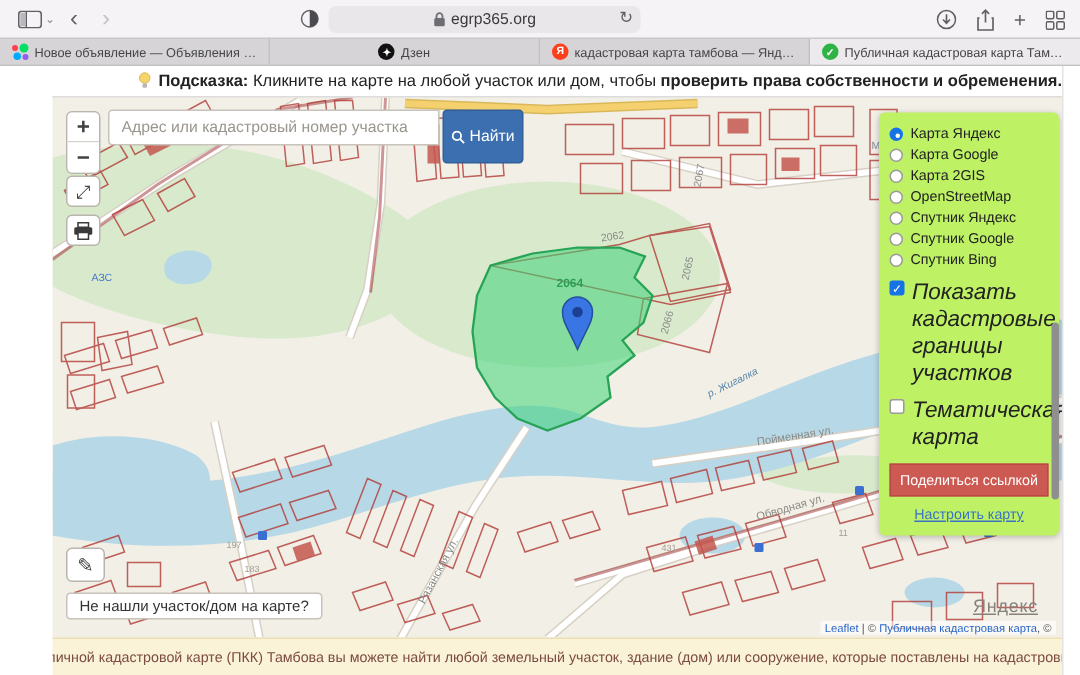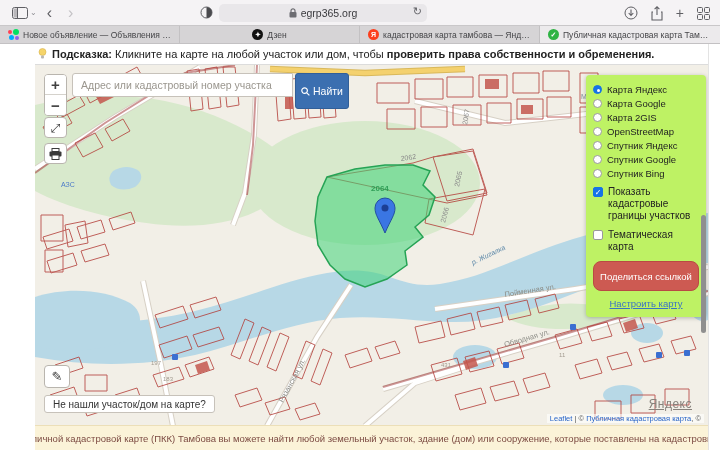--- a/index.html
+++ b/index.html
@@ -26,21 +26,21 @@
   .tab.active { background:#eceaec; }
   .tab-label { font-size:8.5px; color:#454548; white-space:nowrap; overflow:hidden; text-overflow:ellipsis; }
   .favicon { width:11px; height:11px; border-radius:50%; flex:0 0 auto; display:flex; align-items:center; justify-content:center; font-size:7px; font-weight:bold; color:#fff; }
   .fav-avito { background:transparent; position:relative; border-radius:0; }
   .fav-avito i { position:absolute; border-radius:50%; }
   .fav-dzen { background:#111; }
   .fav-yandex { background:#fc3f1d; }
   .fav-check { background:#2fb344; }
 
   
-  .hintbar { position:absolute; left:35px; top:44px; width:673px; height:20px; background:#fff; display:flex; align-items:center; gap:5px; padding-left:3px; font-size:11px; color:#222; }
+  .hintbar { position:absolute; left:35px; top:44px; width:673px; height:20px; background:#fff; display:flex; align-items:center; gap:5px; padding-left:3px; font-size:11px; color:#222;justify-content:flex-end; }
   .hintbar b { font-weight:bold; }
 
   .mapwrap { position:absolute; left:35px; top:64px; width:673px; height:361px; border-top:1px solid #dcdcdc; overflow:hidden; background:#f2efe7; }
   .mapsvg { position:absolute; left:0; top:0; }
 
   
   .zoomctl { position:absolute; left:9px; top:9px; width:23px; background:#fff; border:1px solid #b9b5ae; border-radius:4px; overflow:hidden; }
   .zbtn { width:100%; height:20px; display:flex; align-items:center; justify-content:center; font-size:15px; font-weight:bold; color:#404040; background:#fff; border:none; }
   .zbtn:first-child { border-bottom:1px solid #d5d2cc; }
   .mapbtn { position:absolute; left:9px; width:23px; height:21px; background:#fff; border:1px solid #b9b5ae; border-radius:4px; display:flex; align-items:center; justify-content:center; font-size:12px; color:#3a3a3a; padding:0; }
@@ -54,22 +54,22 @@
 
   .layers-panel { position:absolute; right:2px; top:10px; width:120px; background:#bef264; border-radius:4px; box-shadow:0 1px 4px rgba(0,0,0,.25); padding:9px 7px 8px 7px; }
   .radio-row { display:flex; align-items:center; gap:5px; margin-bottom:3px; }
   .radio { width:9px; height:9px; border:1px solid #9a9a9a; border-radius:50%; background:#fff; flex:0 0 auto; position:relative; }
   .radio.sel { background:#1673e6; border-color:#1673e6; }
   .radio.sel::after { content:""; position:absolute; left:3px; top:3px; width:3px; height:3px; background:#fff; border-radius:50%; }
   .radio-label { font-size:9.5px; color:#222; }
   .chk-row { display:flex; align-items:flex-start; gap:5px; margin-top:7px; }
   .chk { width:10px; height:10px; border:1px solid #9a9a9a; border-radius:2px; background:#fff; flex:0 0 auto; margin-top:1px; display:flex; align-items:center; justify-content:center; font-size:8px; color:#fff; }
   .chk.on { background:#1673e6; border-color:#1673e6; }
-  .chk-label { font-size:10px; color:#222; line-height:1.2; }
-  .share-btn { margin-top:8px; width:100%; height:30px; background:#cd5a52; border:1px solid #b94a44; border-radius:8px; color:#fff; font-size:9.5px; font-family:"Liberation Sans",sans-serif; }
+  .chk-label { font-size:15px; color:#222; line-height:1.2;font-style:italic; }
+  .share-btn { margin-top:8px; width:100%; height:22px; background:#cd5a52; border:1px solid #b94a44; border-radius:0; color:#fff; font-size:9.5px; font-family:"Liberation Sans",sans-serif; }
   .customize { display:block; margin-top:7px; text-align:center; font-size:9.5px; color:#3b73c4; text-decoration:underline; }
 
   .notfound { position:absolute; left:9px; top:330px; background:#fff; border:1px solid #c7c2ba; border-radius:3px; height:18px; display:flex; align-items:center; padding:0 8px; font-size:10px; color:#333; }
   .watermark { position:absolute; right:16px; bottom:14px; font-size:12px; color:#87817b; letter-spacing:.5px;text-decoration:underline; }
   .attrib { position:absolute; right:4px; bottom:2px; font-size:7.5px; color:#555; background:rgba(255,255,255,.6); padding:0 3px; }
   .attrib .lnk { color:#2a66c8; }
 
   .page-footer { position:absolute; left:35px; top:425px; width:673px; height:25px; background:#fbf3d8; border-top:1px solid #ecdfb8; display:flex; align-items:center; justify-content:center; font-size:9.5px; color:#7c4b42; white-space:nowrap; overflow:hidden; }
 
   .right-hairline { position:absolute; left:708px; top:44px; width:1px; height:406px; background:#e3e3e3; }

